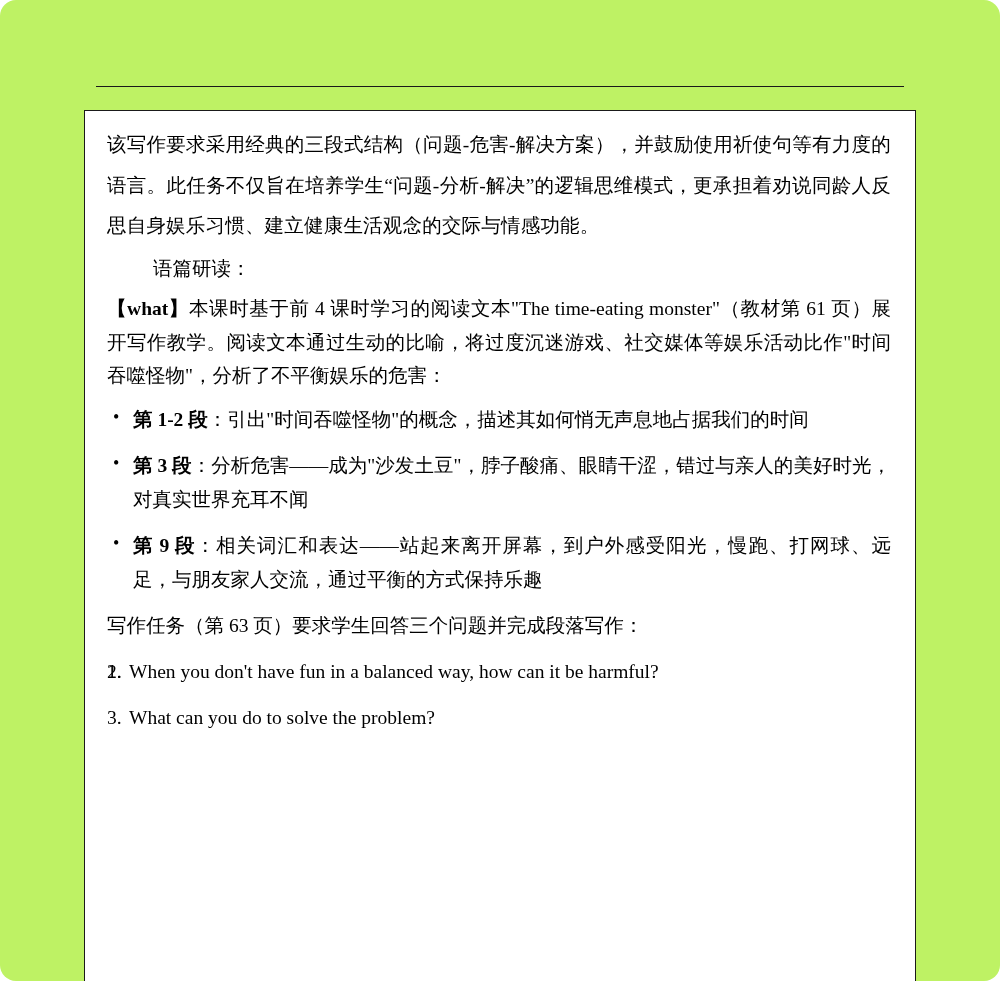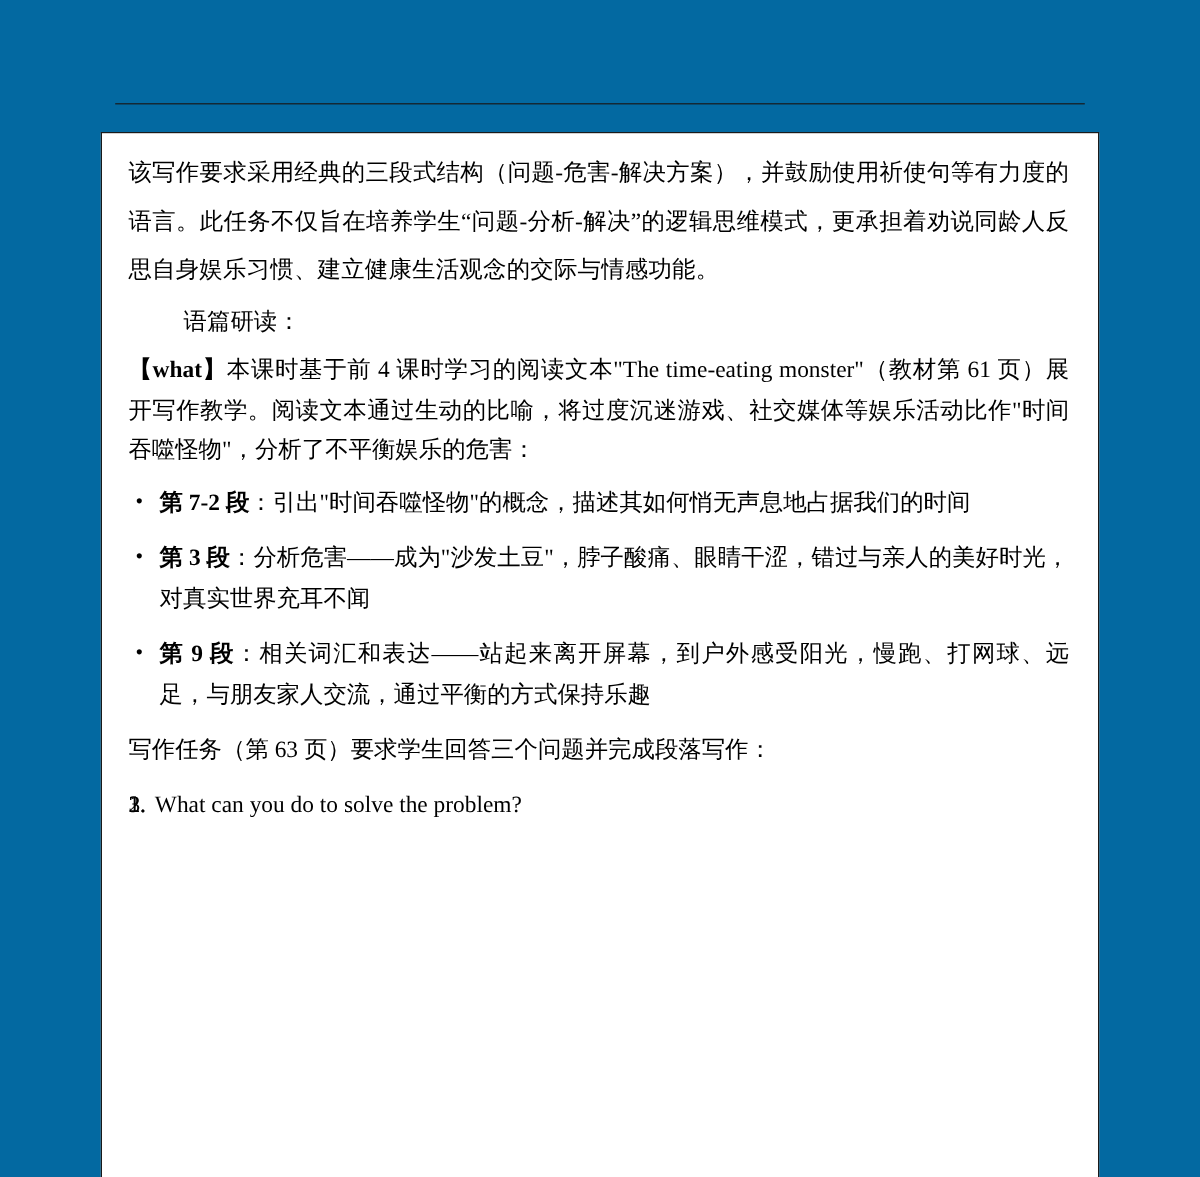--- a/index.html
+++ b/index.html
@@ -14,21 +14,22 @@
     color: #000000;
     position: relative;
     overflow: hidden;
   }
   .page {
     position: absolute;
     left: 0;
     top: 0;
     width: 1000px;
     height: 981px;
-    background: #0369a1;
+    background: #bef264;
+    border-radius: 16px;
   }
   .top-rule {
     position: absolute;
     left: 96px;
     top: 86px;
     width: 808px;
     height: 0;
     border-top: 1.6px solid #1a1a1a;
   }
   .content-box {
@@ -125,29 +126,29 @@
   <div class="content-box">
     <div class="inner">
 
       <p class="intro">该写作要求采用经典的三段式结构（问题-危害-解决方案），并鼓励使用祈使句等有力度的语言。此任务不仅旨在培养学生“问题-分析-解决”的逻辑思维模式，更承担着劝说同龄人反思自身娱乐习惯、建立健康生活观念的交际与情感功能。</p>
 
       <p class="subhead">语篇研读：</p>
 
       <p class="block"><b class="latin">【what】</b><span>本课时基于前 4 课时学习的阅读文本"The time-eating monster"（教材第 61 页）展开写作教学。阅读文本通过生动的比喻，将过度沉迷游戏、社交媒体等娱乐活动比作"时间吞噬怪物"，分析了不平衡娱乐的危害：</span></p>
 
       <ul class="bullet-list">
-        <li><b>第 7-2 段</b><span>：引出"时间吞噬怪物"的概念，描述其如何悄无声息地占据我们的时间</span></li>
+        <li><b>第 1-2 段</b><span>：引出"时间吞噬怪物"的概念，描述其如何悄无声息地占据我们的时间</span></li>
         <li><b>第 3 段</b><span>：分析危害——成为"沙发土豆"，脖子酸痛、眼睛干涩，错过与亲人的美好时光，对真实世界充耳不闻</span></li>
         <li><b>第 9 段</b><span>：相关词汇和表达——站起来离开屏幕，到户外感受阳光，慢跑、打网球、远足，与朋友家人交流，通过平衡的方式保持乐趣</span></li>
       </ul>
 
       <p class="tight">写作任务（第 63 页）要求学生回答三个问题并完成段落写作：</p>
 
       <ul class="q-list gap-sm">
         <li><span class="q-num latin">1.</span></li>
-        <li><span class="q-num latin">2.</span></li>
+        <li><span class="q-num latin">2.</span><span class="latin">When you don't have fun in a balanced way, how can it be harmful?</span></li>
         <li><span class="q-num latin">3.</span><span class="latin">What can you do to solve the problem?</span></li>
       </ul>
 
 
     </div>
   </div>
 </div>
 
 </body></html>

